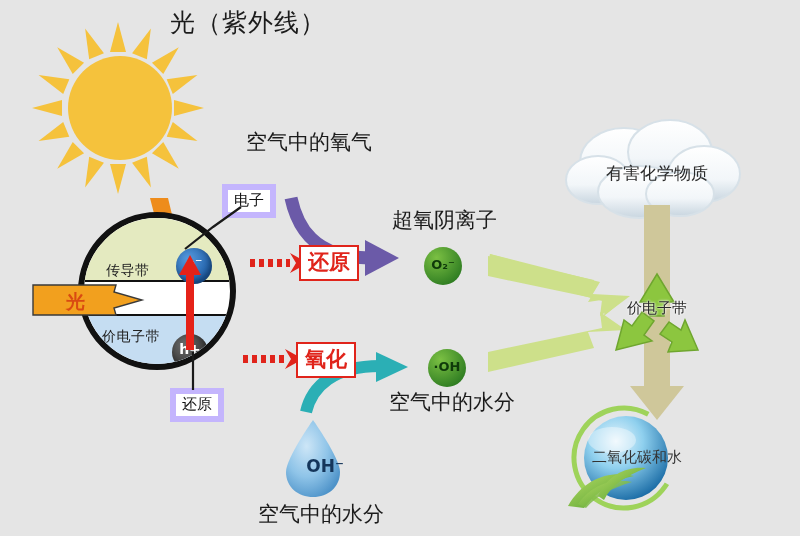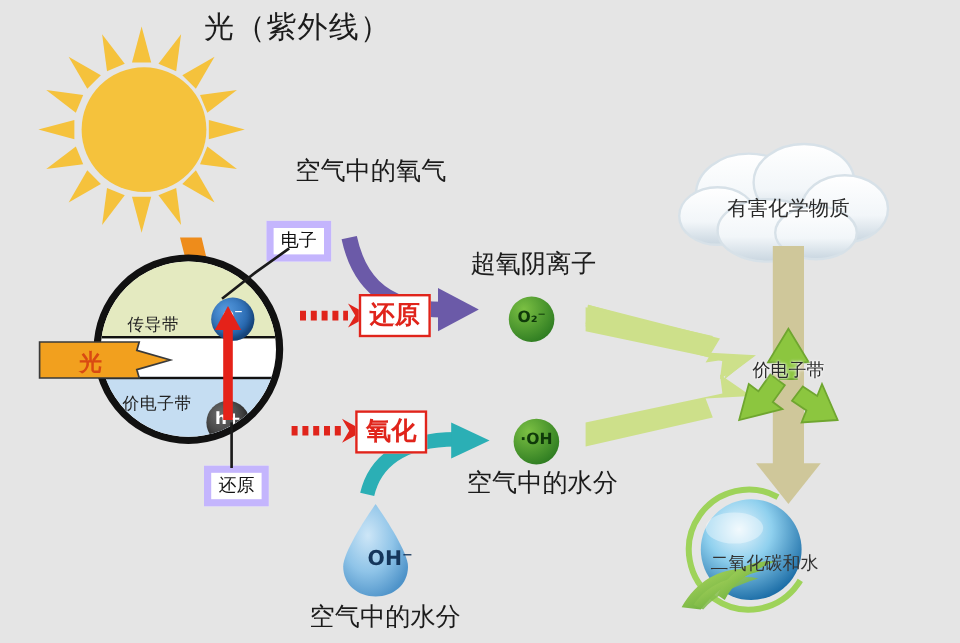--- a/index.html
+++ b/index.html
@@ -98,21 +98,21 @@
   #shaft-head{left:630px;top:386px;width:0;height:0;border-left:27px solid transparent;
               border-right:27px solid transparent;border-top:34px solid #CFC79A;}
 
   
   #recycle{left:608px;top:272px;width:98px;height:86px;}
   #recycle-text{left:605px;top:299px;width:104px;text-align:center;font-size:15px;color:#2b2b2b;
                 text-shadow:0 0 2px #fff,0 0 3px #fff;}
 
   
   #globe{left:562px;top:400px;width:150px;height:130px;}
-  #globe-text{position:absolute;left:0;right:0;top:60px;text-align:center;font-size:15px;color:#333;}
+  #globe-text{position:absolute;left:0;right:0;top:48px;text-align:center;font-size:15px;color:#333;}
 
   svg{display:block;overflow:visible;}
 </style>
 </head>
 <body>
 
 <div id="stage">
 
   <div class="abs cn" id="title">光（紫外线）</div>
 

